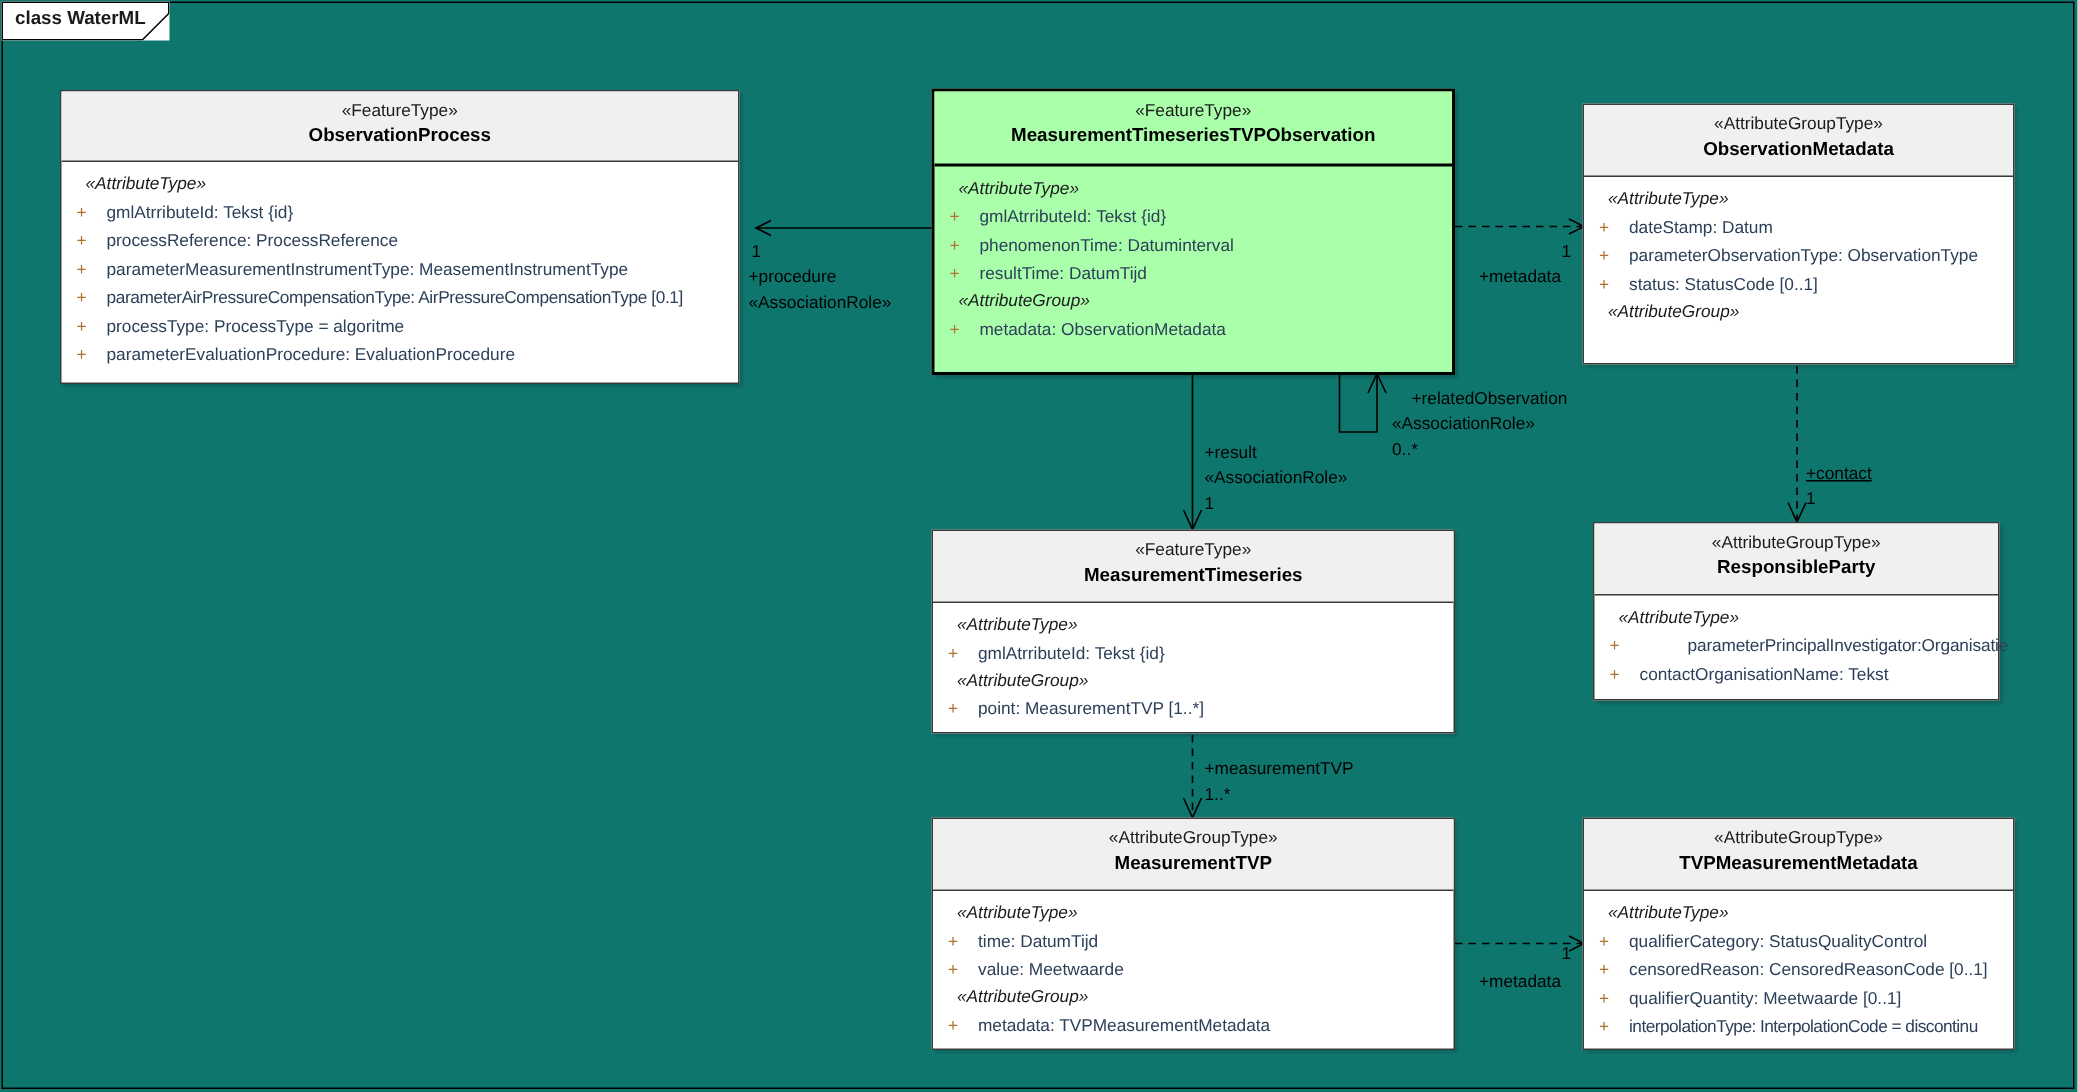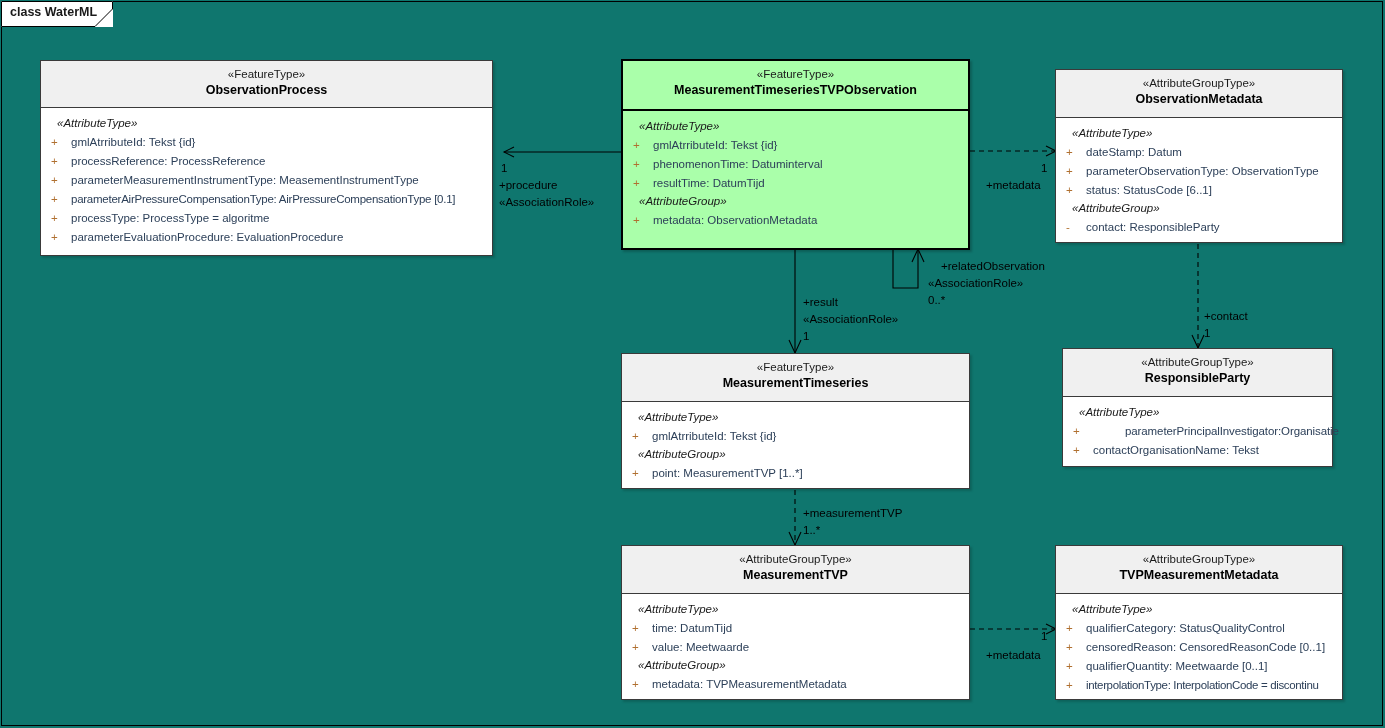--- a/index.html
+++ b/index.html
@@ -196,21 +196,21 @@
   <div class="conn-label" style="left:986px; top:177px;">+metadata</div>
 
   <div class="conn-label" style="left:928px; top:258px;margin-left:13px;">+relatedObservation</div>
   <div class="conn-label" style="left:928px; top:275px;">«AssociationRole»</div>
   <div class="conn-label mult" style="left:928px; top:292px;">0..*</div>
 
   <div class="conn-label" style="left:803px; top:294px;">+result</div>
   <div class="conn-label" style="left:803px; top:311px;">«AssociationRole»</div>
   <div class="conn-label mult" style="left:803px; top:328px;">1</div>
 
-  <div class="conn-label" style="left:1204px; top:308px;">+contact</div>
+  <div class="conn-label" style="left:1204px; top:308px;text-decoration:underline;">+contact</div>
   <div class="conn-label mult" style="left:1204px; top:325px;">1</div>
 
   <div class="conn-label" style="left:803px; top:505px;">+measurementTVP</div>
   <div class="conn-label mult" style="left:803px; top:522px;">1..*</div>
 
   <div class="conn-label mult" style="left:1041px; top:628px;">1</div>
   <div class="conn-label" style="left:986px; top:647px;">+metadata</div>
 
   <div class="uml-class" style="left:40px; top:60px; width:453px; height:196px;">
     <div class="uml-header" style="height:47px;">
@@ -270,26 +270,23 @@
     </div>
     <div class="uml-body">
       <div class="group-label">«AttributeType»</div>
       <div class="attr-row">
         <span class="attr-vis">+</span><span class="attr-text">dateStamp: Datum</span>
       </div>
       <div class="attr-row">
         <span class="attr-vis">+</span><span class="attr-text">parameterObservationType: ObservationType</span>
       </div>
       <div class="attr-row">
-        <span class="attr-vis">+</span><span class="attr-text">status: StatusCode [6..1]</span>
+        <span class="attr-vis">+</span><span class="attr-text">status: StatusCode [0..1]</span>
       </div>
       <div class="group-label">«AttributeGroup»</div>
-      <div class="attr-row">
-        <span class="attr-vis">-</span><span class="attr-text">contact: ResponsibleParty</span>
-      </div>
     </div>
   </div>
 
   <div class="uml-class" style="left:621px; top:353px; width:349px; height:136px;">
     <div class="uml-header" style="height:48px;">
       <div class="stereotype">«FeatureType»</div>
       <div class="class-name">MeasurementTimeseries</div>
     </div>
     <div class="uml-body">
       <div class="group-label">«AttributeType»</div>

